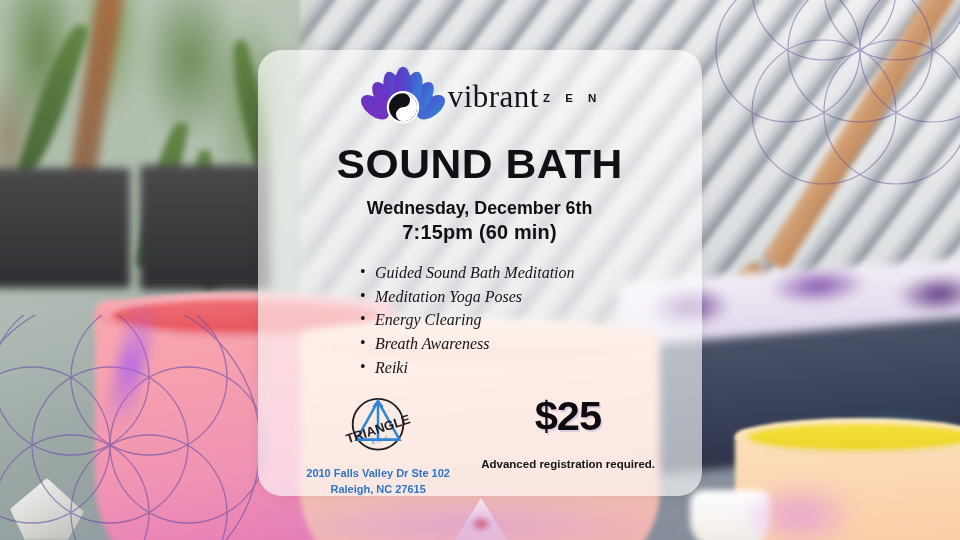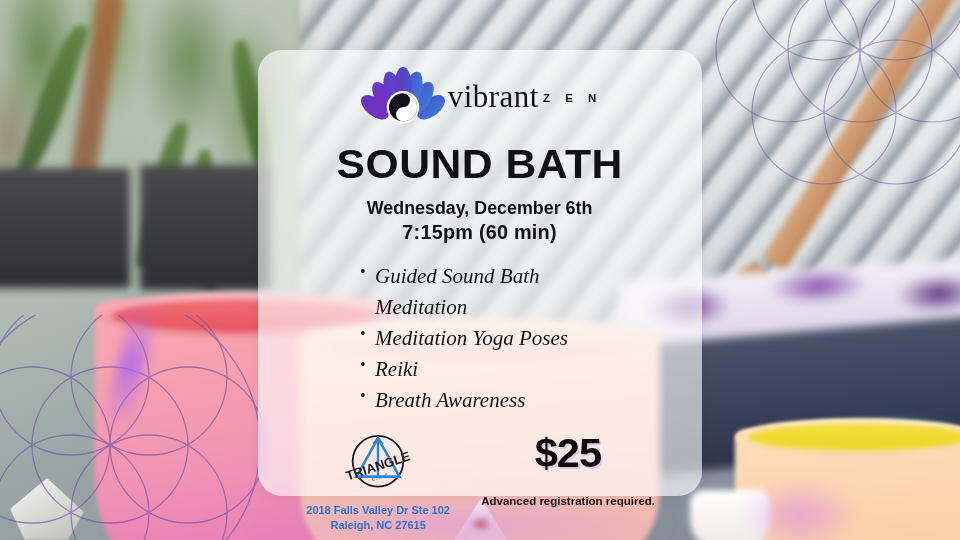--- a/index.html
+++ b/index.html
@@ -234,21 +234,21 @@
   .subtitle .line2{ font-size:19.5px; display:block; letter-spacing:.2px; }
 
   
   .features{
     list-style:none; margin:16px 0 0 0; padding:0;
     align-self:center; width:240px;
   }
   .features li{
     font-family:"Liberation Serif", serif;
     font-style:italic; font-weight:500;
-    font-size:21px; color:#15141a; line-height:1.47;
+    font-size:16px; color:#15141a; line-height:1.47;
     position:relative; padding-left:15px;
   }
   .features li::before{
     content:"\2022"; position:absolute; left:0; top:-1px;
     font-size:16px; color:#15141a; font-style:normal;
   }
 
   
   .bottom{
     width:100%; display:flex; justify-content:space-between;
@@ -386,39 +386,40 @@
   <div class="title">SOUND BATH</div>
 
   <div class="subtitle">
     <span>Wednesday, December 6th</span>
     <span class="line2">7:15pm (60 min)</span>
   </div>
 
   <ul class="features">
     <li>Guided Sound Bath Meditation</li>
     <li>Meditation Yoga Poses</li>
+    <li>Energy Clearing</li>
+    <li>Breath Awareness</li>
     <li>Reiki</li>
-    <li>Breath Awareness</li>
   </ul>
 
   <div class="bottom">
 
     <div class="left-col">
       <svg class="tri-logo" viewBox="0 0 100 86">
         <circle cx="50" cy="42" r="33" fill="none" stroke="#1d1c22" stroke-width="2.4"></circle>
         <path d="M50 12 L78 62 L22 62 Z" fill="none" stroke="#2f86d8" stroke-width="3.4"></path>
         <path d="M50 12 L50 62" stroke="#2f86d8" stroke-width="3.2"></path>
         <path d="M44 20 L50 12 L56 20" fill="none" stroke="#2f86d8" stroke-width="3.2"></path>
         <g transform="rotate(-18 50 48)">
           <text x="50" y="54" text-anchor="middle" font-family="Liberation Sans, sans-serif" font-weight="700" font-size="17" fill="#1d1c22">TRIANGLE</text>
           <text x="50" y="65" text-anchor="middle" font-family="Liberation Sans, sans-serif" font-weight="700" font-size="6" letter-spacing="1.4" fill="#2f86d8">C.R.C.</text>
         </g>
       </svg>
       <div class="address">
-        <div>2018 Falls Valley Dr Ste 102</div>
+        <div>2010 Falls Valley Dr Ste 102</div>
         <div>Raleigh, NC 27615</div>
       </div>
     </div>
 
     <div class="right-col">
       <div class="price">$25</div>
       <div class="note">
         <div>Advanced registration required.</div>
       </div>
     </div>

